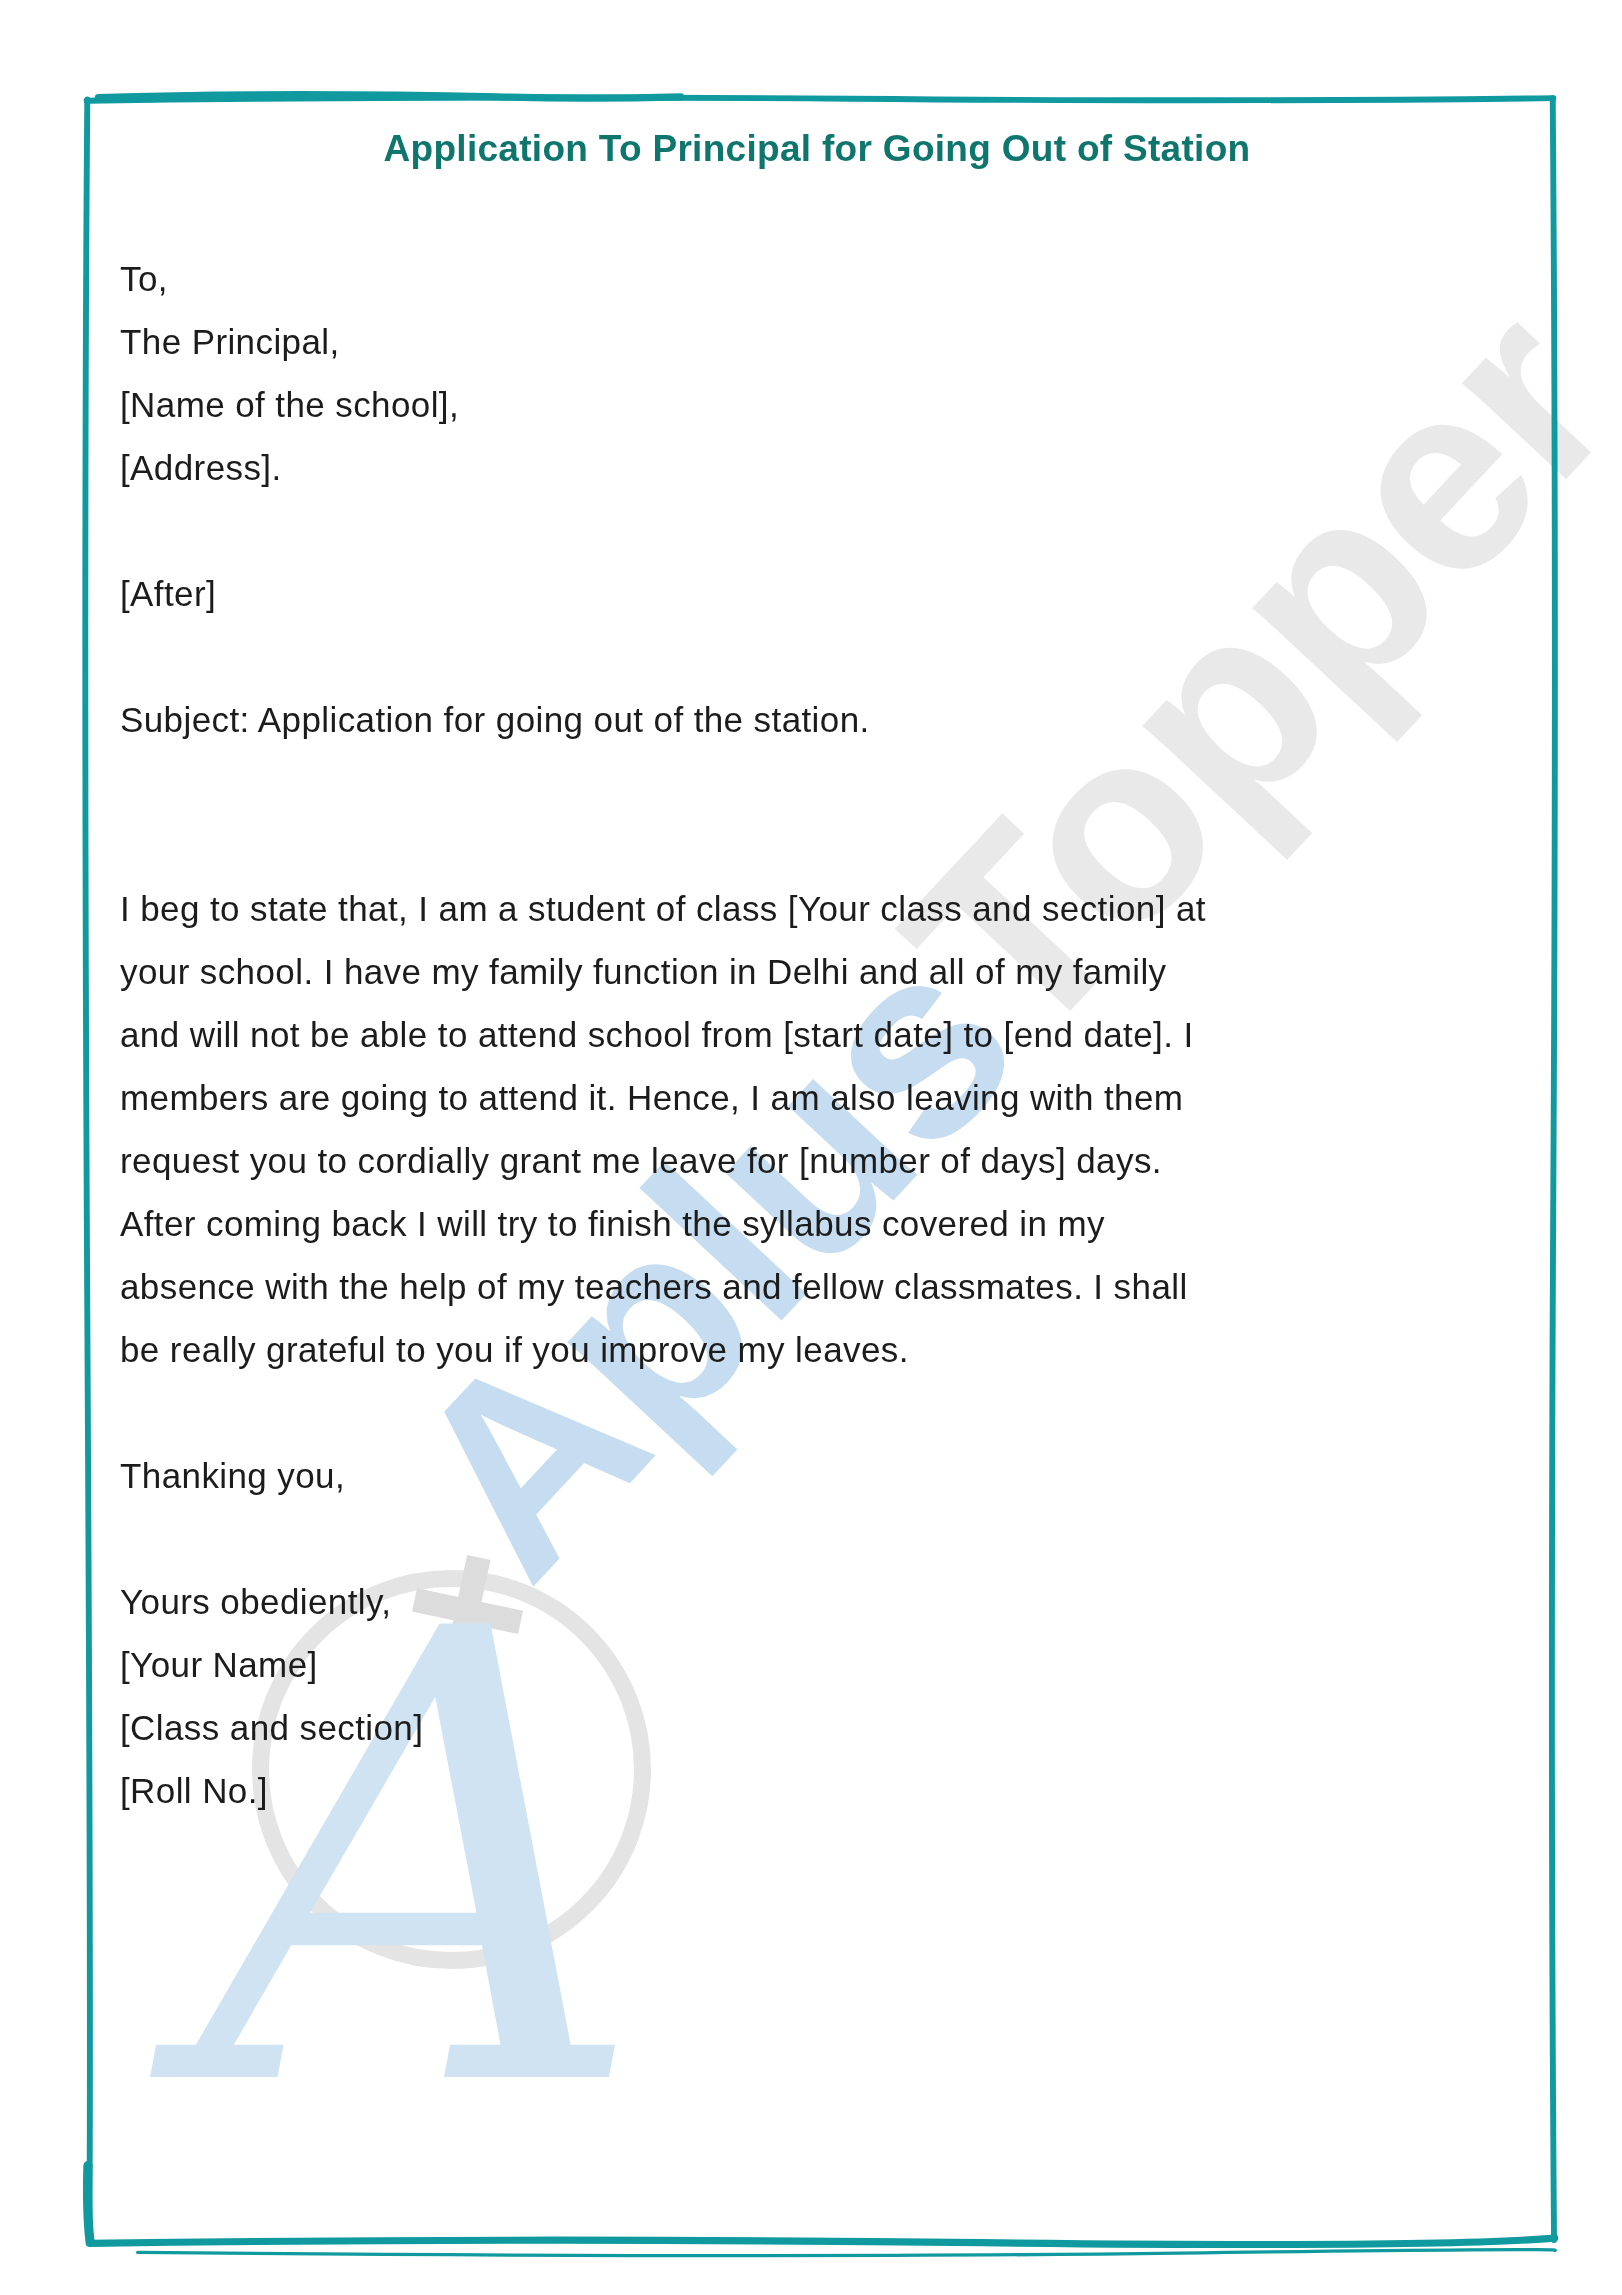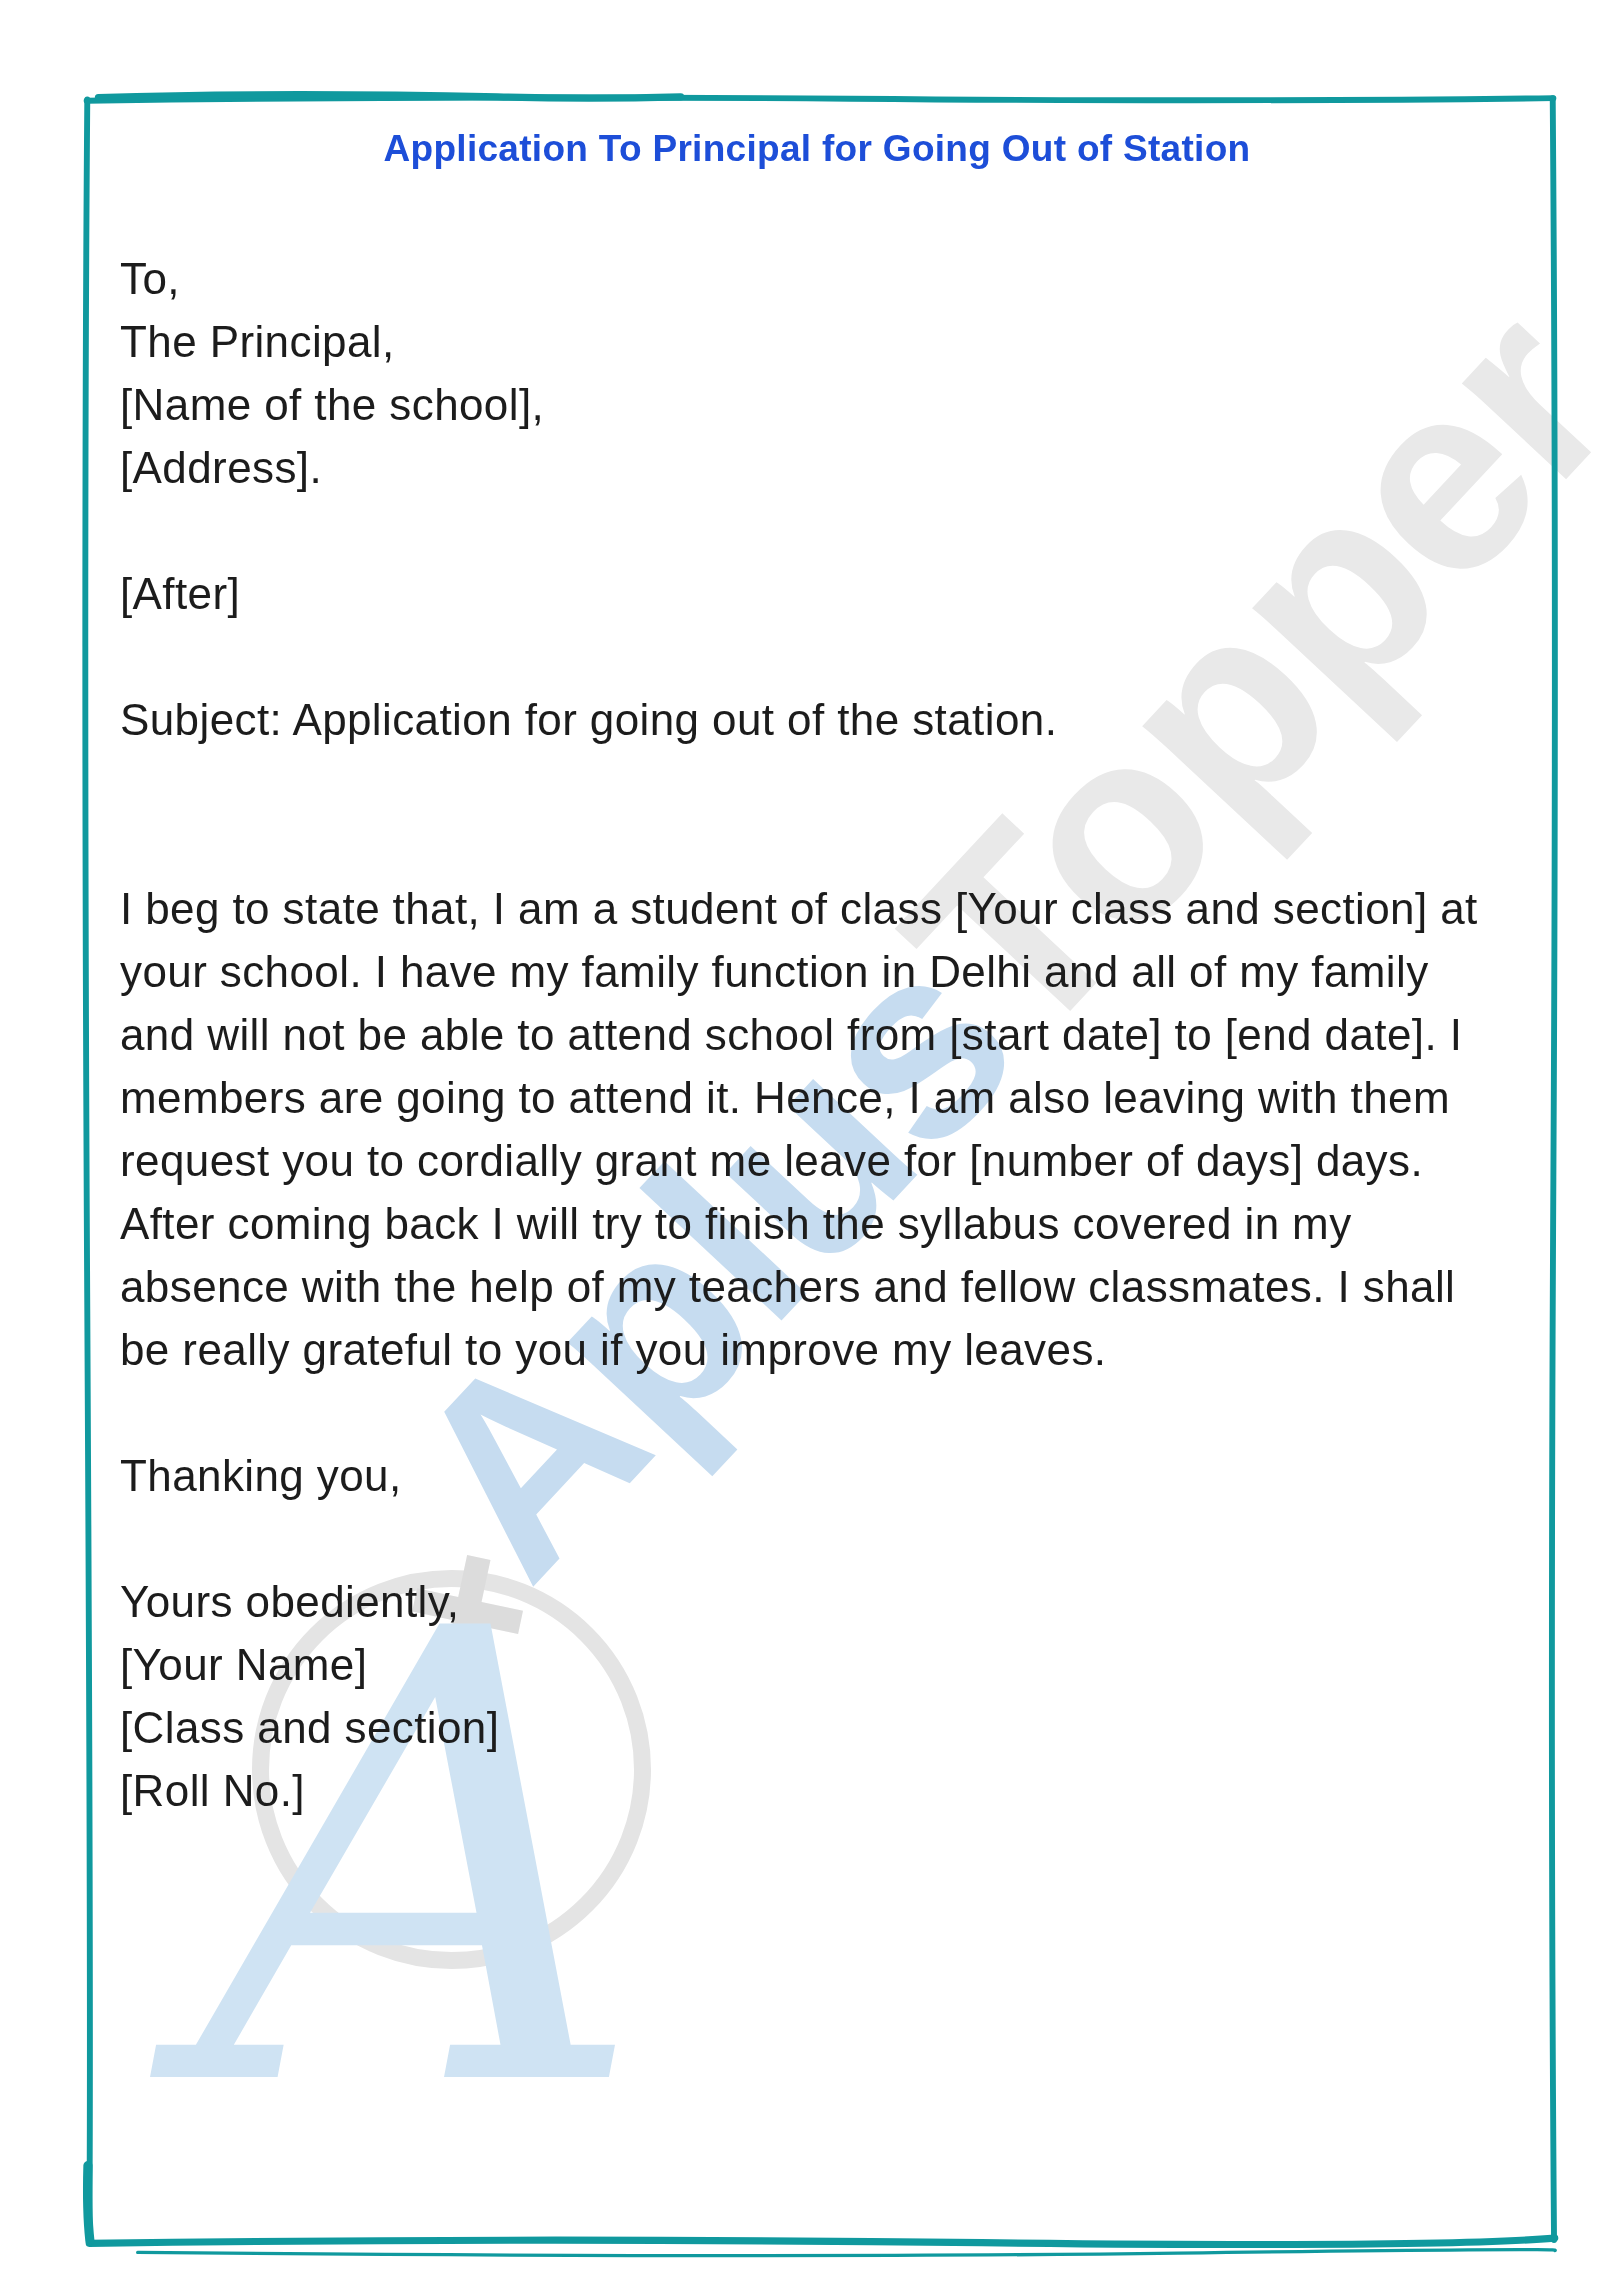--- a/index.html
+++ b/index.html
@@ -93,26 +93,26 @@
     position: absolute;
     left: 120px;
     right: 109px;
     top: 128px;
     z-index: 3;
   }
   .title {
     text-align: center;
     font-size: 37px;
     font-weight: 700;
-    color: #1d4ed8;
+    color: #0f766e;
     letter-spacing: 0.3px;
     margin: 0 0 77px 0;
   }
   .line {
-    font-size: 44px;
+    font-size: 35px;
     line-height: 63px;
     color: var(--text, #1c1c1c);
     letter-spacing: 0.4px;
     white-space: nowrap;
   }
   .gap { height: 63px; }
 </style>
 </head>
 <body>
 

